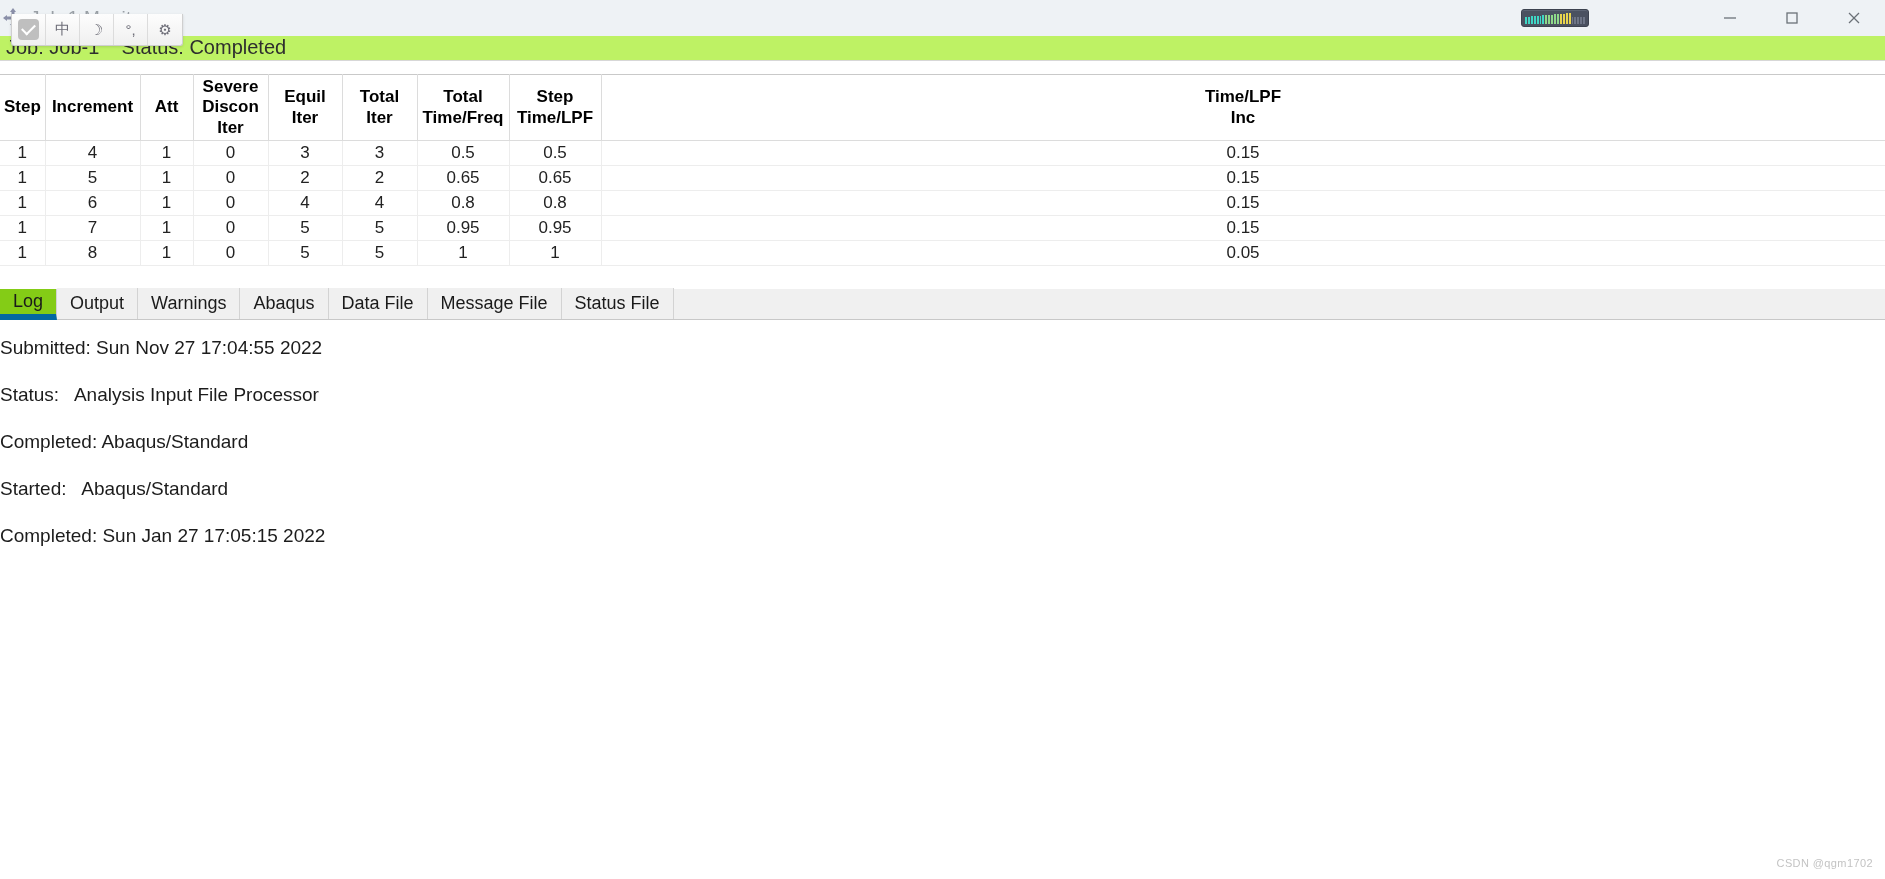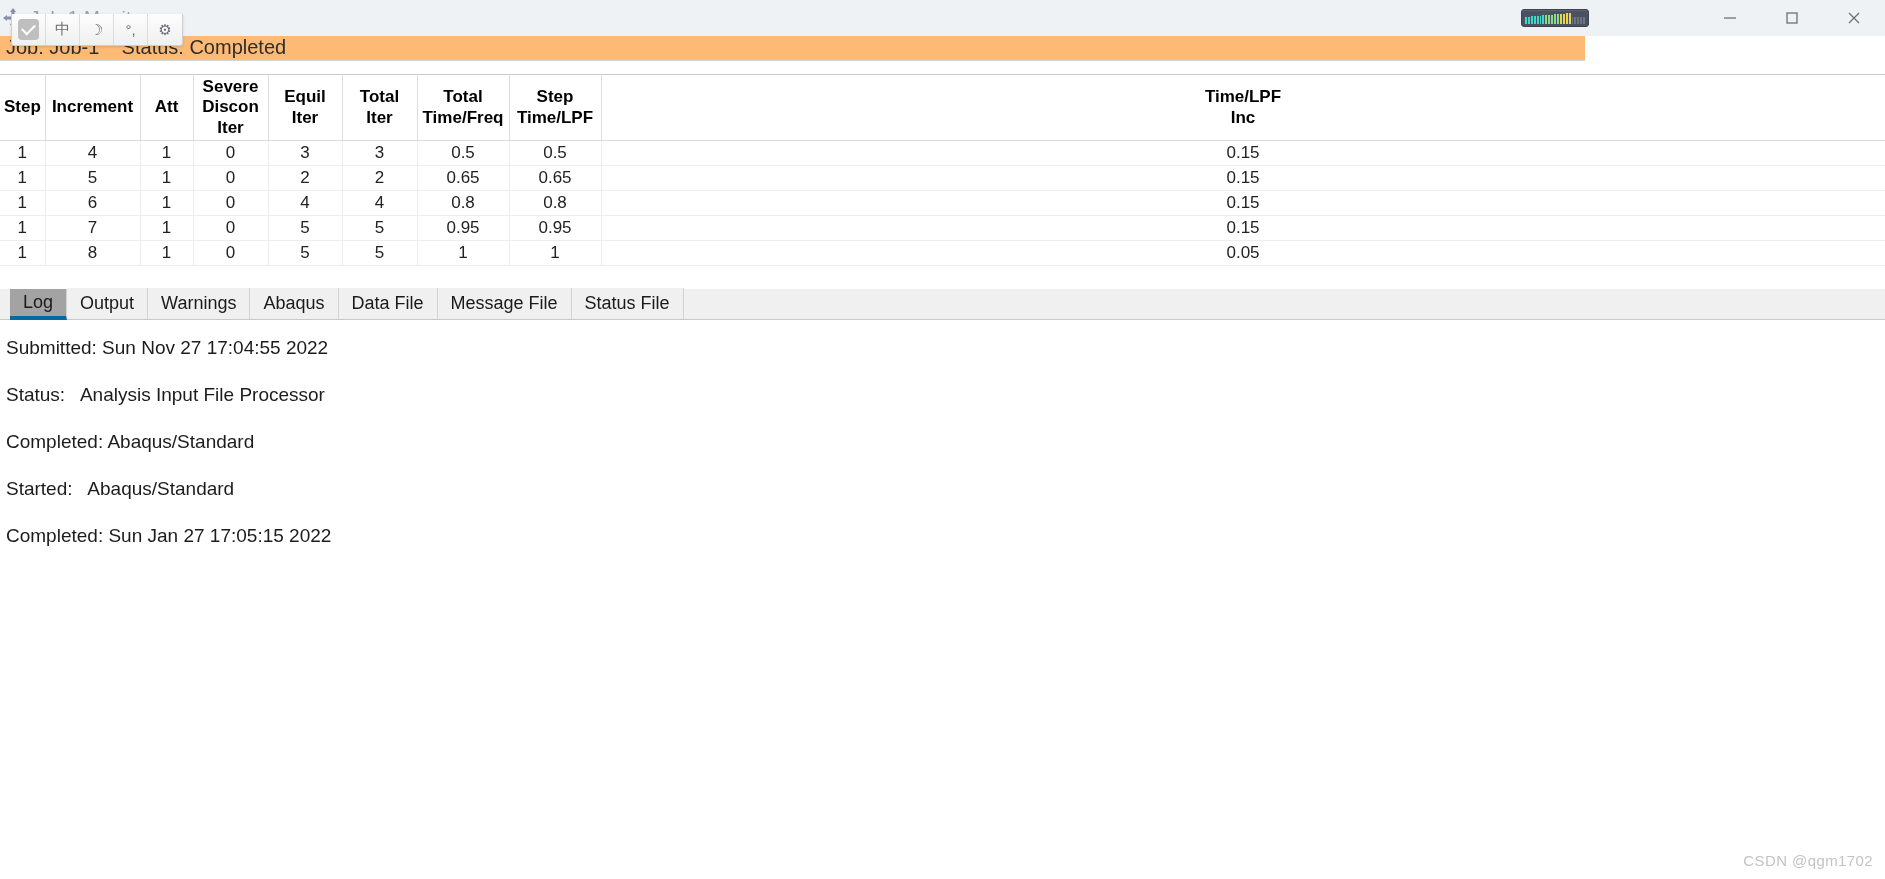--- a/index.html
+++ b/index.html
@@ -87,22 +87,22 @@
   .ime-logo::after {
     content: ""; position: absolute; left: 4px; top: 5px;
     width: 11px; height: 6px;
     border-left: 2.5px solid #ffffff; border-bottom: 2.5px solid #ffffff;
     transform: rotate(-45deg);
   }
 
   
   .jobstrip {
     position: absolute; left: 0; top: 36px;
-    width: 1585px; height: 25px;
-    background: #fdba74;
+    width: 1885px; height: 25px;
+    background: #bef264;
     border-bottom: 1px solid #d7d7d7;
   }
   .jobstrip .txt {
     position: absolute; left: 6px; top: 0px;
     font-size: 20px; color: #2e2e2e;
     white-space: pre;
   }
 
   
   .tablewrap {
@@ -148,44 +148,43 @@
   .tab {
     height: 31px;
     padding: 0 13px;
     display: flex; align-items: center;
     font-size: 18px; color: #1a1a1a;
     border-right: 1px solid #d3d3d3;
     background: #f0f0f0;
     white-space: nowrap;
   }
   .tab.active {
-    background: #a3a3a3;
-    border-bottom: 4px solid #0369a1;
+    background: #84cc16;
+    border-bottom: 6px solid #0369a1;
     margin-bottom: -1px;
-    margin-left: 10px;
   }
 
   
   .logpane {
     position: absolute; left: 0; top: 320px;
     width: 1885px; height: 559px;
     background: #ffffff;
-    padding: 18px 6px 0 6px;
+    padding: 18px 6px 0 0;
   }
   .logline {
     font-size: 19px; color: #1c1c1c;
     line-height: 1;
     height: 24px;
     margin-bottom: 23px;
     white-space: pre;
   }
 
   .watermark {
     position: absolute; right: 12px; bottom: 10px;
-    font-size: 15px; color: #c3c3c3;
+    font-size: 11px; color: #c3c3c3;
     letter-spacing: .4px;
     white-space: nowrap;
   }
 </style>
 </head>
 <body>
 
 <div id="app">
 
   <div class="titlebar">

